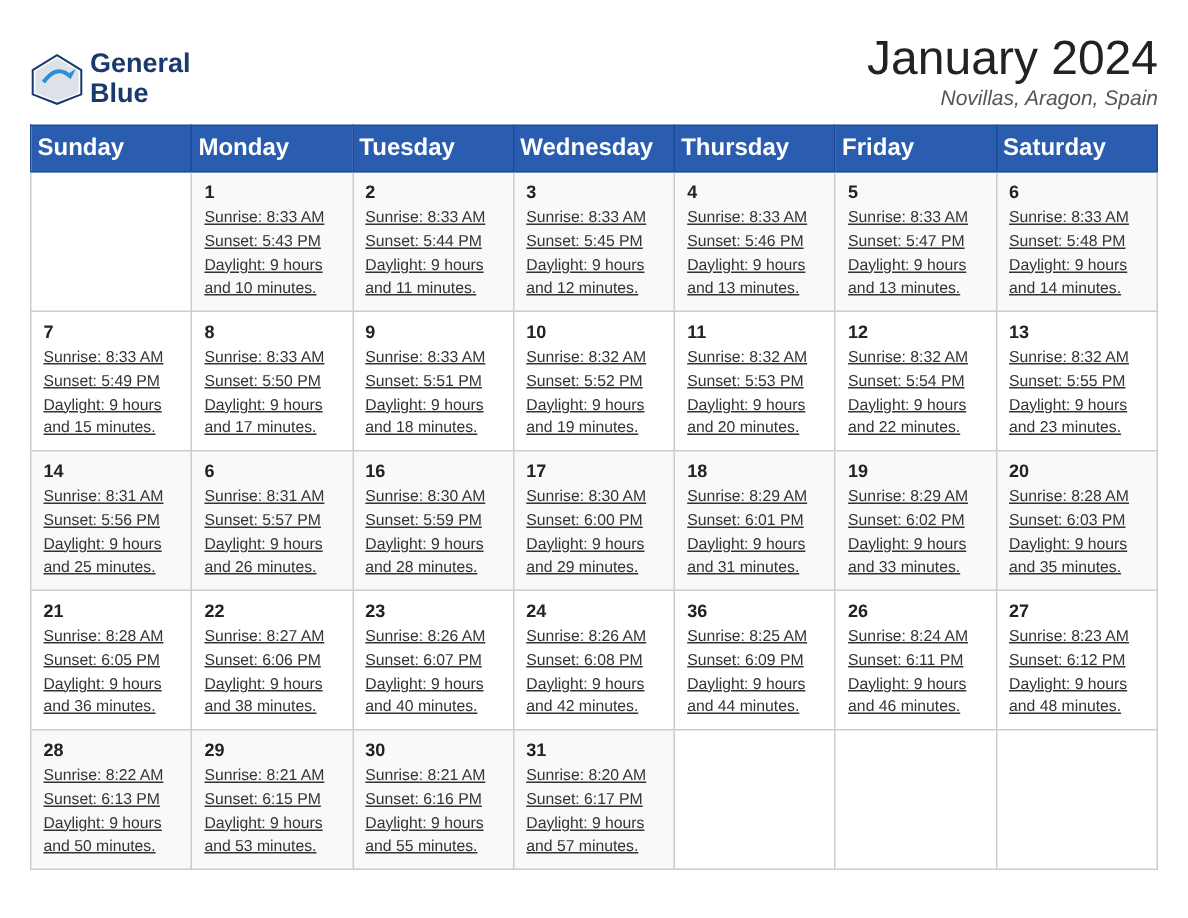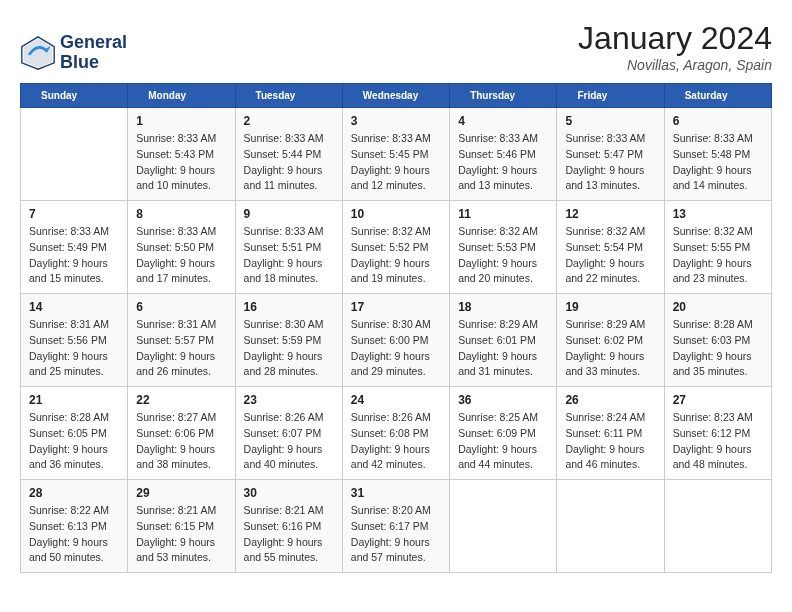--- a/index.html
+++ b/index.html
@@ -46,22 +46,22 @@
     }
     table {
       width: 100%;
       border-collapse: collapse;
       font-size: 11px;
     }
     thead tr th {
       background-color: #2a5db0;
       color: #fff;
       text-align: left;
-      padding: 6px 20px;
-      font-size: 10px;
+      padding: 6px 4px;
+      font-size: 16px;
       font-weight: bold;
       border: 1px solid #1e4a9a;
     }
     tbody tr td {
       border: 1px solid #ccc;
       vertical-align: top;
       padding: 6px 8px;
       min-height: 80px;
       width: 14.28%;
     }
@@ -74,20 +74,21 @@
     .day-number {
       font-weight: bold;
       font-size: 12px;
       margin-bottom: 3px;
       color: #222;
     }
     .day-info {
       font-size: 10.5px;
       color: #333;
       line-height: 1.5;
+      text-decoration: underline;
     }
     .empty-cell {
       background-color: #fff !important;
     }
   </style>
 </head>
 <body>
 
 <div class="header">
   <div class="logo">

